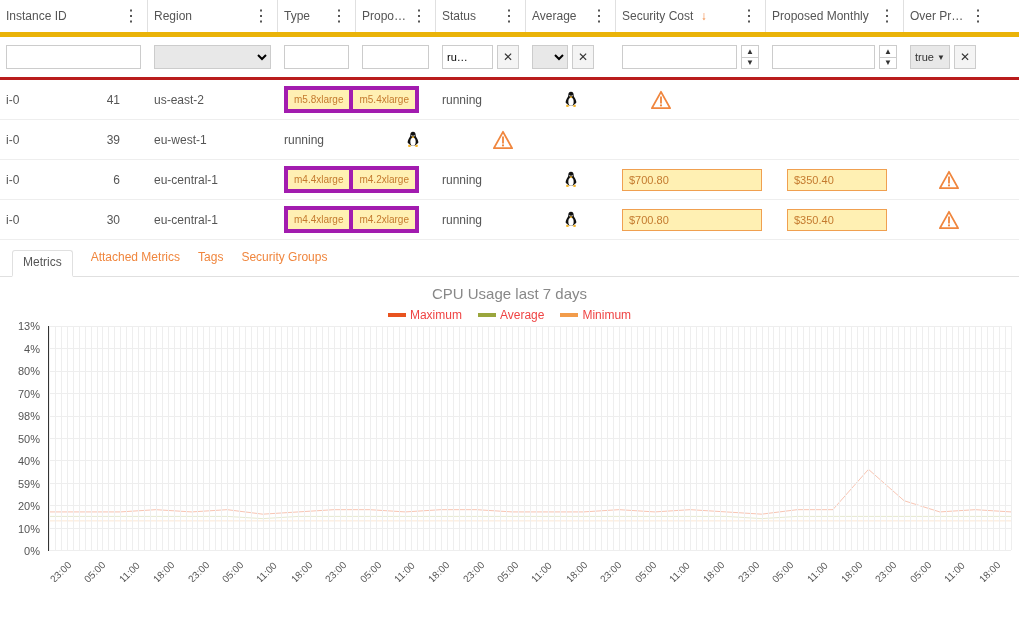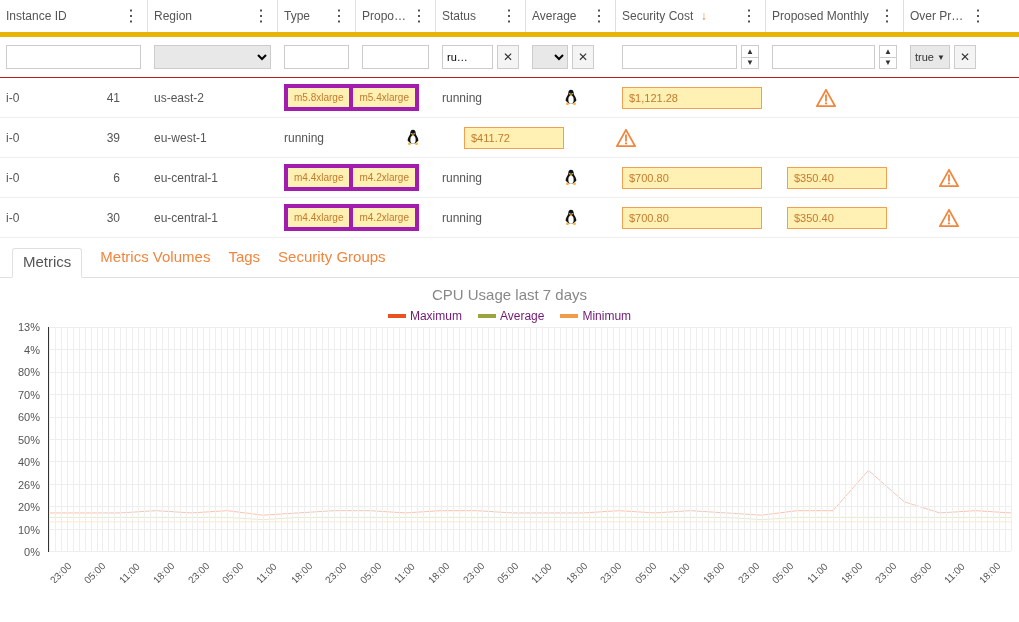--- a/index.html
+++ b/index.html
@@ -20,21 +20,21 @@
 .c-status { width: 90px; }
 .c-platform { width: 90px; }
 .c-mcost { width: 150px; }
 .c-pmcost { width: 138px; }
 .c-over { width: 90px; }
 
 .c-mcost-body { width: 165px; }
 .c-pmcost-body { width: 123px; }
 
 
-.filter-row { display: flex; border-bottom: 1px solid #b91c1c; padding: 8px 0; }
+.filter-row { display: flex; border-bottom: 3px solid #b91c1c; padding: 8px 0; }
 .f-cell { display: flex; align-items: center; gap: 4px; padding: 0 6px; border-right: 1px solid transparent; }
 .f-input { flex: 1; min-width: 0; height: 24px; border: 1px solid #ccc; padding: 0 4px; font-size: 11px; }
 .f-select { flex: 1; min-width: 0; height: 24px; border: 1px solid #ccc; background: #e8e8e8; font-size: 11px; }
 .f-clear { width: 22px; height: 24px; border: 1px solid #ccc; background: #f4f4f4; display: flex; align-items: center; justify-content: center; font-size: 12px; cursor: pointer; }
 .f-spin { display: flex; flex-direction: column; border: 1px solid #ccc; width: 18px; height: 24px; }
 .f-spin div { flex: 1; display: flex; align-items: center; justify-content: center; font-size: 8px; cursor: pointer; }
 .f-spin div:first-child { border-bottom: 1px solid #ccc; }
 .f-true { background: #e8e8e8; border: 1px solid #ccc; height: 24px; display: flex; align-items: center; padding: 0 4px; font-size: 11px; }
 
 
@@ -43,28 +43,28 @@
 .chip { background: #fff0b3; border: 4px solid #a21caf; color: #c47a2e; padding: 4px 6px; font-size: 10px; white-space: nowrap; }
 .chip-wrap { display: flex; gap: 0; }
 .chip-wrap .chip:first-child { border-right: none; }
 .cost-chip { background: #fff0b3; border: 1px solid #f0a050; color: #c47a2e; padding: 4px 6px; font-size: 11px; width: 140px; }
 .pcost-chip { background: #fff0b3; border: 1px solid #f0a050; color: #c47a2e; padding: 4px 6px; font-size: 11px; width: 100px; }
 
 .linux-icon { width: 16px; height: 18px; margin: 0 auto; }
 
 
 .tabs { display: flex; gap: 18px; padding: 10px 12px 6px; border-bottom: 1px solid #e0e0e0; }
-.tab { color: #f0863e; font-size: 15px; cursor: pointer; padding-bottom: 6px; }
+.tab { color: #f0863e; font-size: 12px; cursor: pointer; padding-bottom: 6px; }
 .tab.active { color: #555; border: 1px solid #e0e0e0; border-bottom: 2px solid #fff; border-radius: 3px 3px 0 0; padding: 4px 10px 6px; margin-bottom: -7px; background: #fff; }
 
 
 .chart-title { text-align: center; color: #888; font-size: 15px; padding: 8px 0 6px; }
 .legend { display: flex; gap: 16px; justify-content: center; font-size: 12px; padding-bottom: 4px; }
 .legend span.sw { display: inline-block; width: 18px; height: 4px; margin-right: 4px; vertical-align: middle; }
-.legend-item { display: flex; align-items: center; color: #701a75; }
+.legend-item { display: flex; align-items: center; color: #ef4444; }
 
 .chart-wrap { position: relative; height: 245px; padding-left: 48px; padding-right: 8px; }
 .y-label { position: absolute; left: 0; width: 40px; text-align: right; font-size: 11px; color: #555; transform: translateY(-50%); }
 .plot { position: relative; width: 100%; height: 225px; border-left: 1px solid #333; border-bottom: 1px solid #333; }
 .gridline-h { position: absolute; left: 0; right: 0; border-top: 1px solid #eee; }
 .gridline-v { position: absolute; top: 0; bottom: 0; border-left: 1px solid #eee; }
 svg.lines { position: absolute; left: 0; top: 0; width: 100%; height: 100%; }
 
 .x-labels { display: flex; padding-left: 48px; padding-right: 8px; font-size: 10px; color: #555; }
 .x-lab { flex: 1; transform: rotate(-45deg); transform-origin: top left; white-space: nowrap; position: relative; top: 6px; }
@@ -182,23 +182,20 @@
       <div class="linux-icon"><svg viewBox="0 0 24 28">
 <path fill="#111" d="M12 1c-3 0-4 2-4 5 0 2-1 3-2 5-1 2-2 4-2 6 0 1 1 2 2 2 1 2 3 3 6 3s5-1 6-3c1 0 2-1 2-2 0-2-1-4-2-6-1-2-2-3-2-5 0-3-1-5-4-5z"></path>
 <ellipse cx="12" cy="16" rx="4" ry="6" fill="#fff"></ellipse>
 <circle cx="10.3" cy="7" r="1" fill="#fff"></circle>
             <circle cx="13.7" cy="7" r="1" fill="#fff"></circle>
 <circle cx="10.5" cy="7.2" r=".45" fill="#000"></circle>
             <circle cx="13.5" cy="7.2" r=".45" fill="#000"></circle>
 <path fill="#f5b72e" d="M10 8.5c1-1 3-1 4 0 0 1-1 2-2 2s-2-1-2-2z"></path>
 <path fill="#f5b72e" d="M5 21c1-1 3 0 4 1 0 1-1 2-3 2-1 0-2-1-1-3zM19 21c-1-1-3 0-4 1 0 1 1 2 3 2 1 0 2-1 1-3z"></path>
 </svg></div>
-    </div>
-    <div class="d-cell c-mcost-body">
-      <span class="cost-chip">$1,121.28</span>
     </div>
     <div class="d-cell c-over" style="justify-content:center">
       <svg width="22" height="20" viewBox="0 0 24 22">
 <path d="M12 2 L22 20 L2 20 Z" fill="none" stroke="#f0863e" stroke-width="2" stroke-linejoin="round"></path>
 <line x1="12" y1="8" x2="12" y2="14" stroke="#f0863e" stroke-width="2" stroke-linecap="round"></line>
 <circle cx="12" cy="17" r="1.2" fill="#f0863e"></circle>
 </svg>
     </div>
     </div>
     <div class="data-row">
@@ -213,23 +210,20 @@
 <path fill="#111" d="M12 1c-3 0-4 2-4 5 0 2-1 3-2 5-1 2-2 4-2 6 0 1 1 2 2 2 1 2 3 3 6 3s5-1 6-3c1 0 2-1 2-2 0-2-1-4-2-6-1-2-2-3-2-5 0-3-1-5-4-5z"></path>
 <ellipse cx="12" cy="16" rx="4" ry="6" fill="#fff"></ellipse>
 <circle cx="10.3" cy="7" r="1" fill="#fff"></circle>
             <circle cx="13.7" cy="7" r="1" fill="#fff"></circle>
 <circle cx="10.5" cy="7.2" r=".45" fill="#000"></circle>
             <circle cx="13.5" cy="7.2" r=".45" fill="#000"></circle>
 <path fill="#f5b72e" d="M10 8.5c1-1 3-1 4 0 0 1-1 2-2 2s-2-1-2-2z"></path>
 <path fill="#f5b72e" d="M5 21c1-1 3 0 4 1 0 1-1 2-3 2-1 0-2-1-1-3zM19 21c-1-1-3 0-4 1 0 1 1 2 3 2 1 0 2-1 1-3z"></path>
 </svg></div>
     </div>
-    <div class="d-cell c-pmcost-body">
-      <span class="pcost-chip">$411.72</span>
-    </div>
     <div class="d-cell c-over" style="justify-content:center">
       <svg width="22" height="20" viewBox="0 0 24 22">
 <path d="M12 2 L22 20 L2 20 Z" fill="none" stroke="#f0863e" stroke-width="2" stroke-linejoin="round"></path>
 <line x1="12" y1="8" x2="12" y2="14" stroke="#f0863e" stroke-width="2" stroke-linecap="round"></line>
 <circle cx="12" cy="17" r="1.2" fill="#f0863e"></circle>
 </svg>
     </div>
     </div>
     <div class="data-row">
     <div class="d-cell c-inst" style="justify-content:space-between">
@@ -306,21 +300,21 @@
 <path d="M12 2 L22 20 L2 20 Z" fill="none" stroke="#f0863e" stroke-width="2" stroke-linejoin="round"></path>
 <line x1="12" y1="8" x2="12" y2="14" stroke="#f0863e" stroke-width="2" stroke-linecap="round"></line>
 <circle cx="12" cy="17" r="1.2" fill="#f0863e"></circle>
 </svg>
     </div>
     </div>
   </div>
 
 <div class="tabs">
   <div class="tab active">Metrics</div>
-  <div class="tab">Metrics Volumes</div>
+  <div class="tab">Attached Metrics</div>
   <div class="tab">Tags</div>
   <div class="tab">Security Groups</div>
 </div>
 
 <div class="chart-title">CPU Usage last 7 days</div>
 <div class="legend">
   <div class="legend-item">
       <span class="sw" style="background:#e8531f"></span>
       <span>Maximum</span>
     </div>
@@ -512,24 +506,24 @@
       <div class="gridline-v" style="left: 96.9136%;"></div>
       <div class="gridline-v" style="left: 97.5309%;"></div>
       <div class="gridline-v" style="left: 98.1481%;"></div>
       <div class="gridline-v" style="left: 98.7654%;"></div>
       <div class="gridline-v" style="left: 99.3827%;"></div>
       <div class="gridline-v" style="left: 100%;"></div>
     </div>
 <div class="y-label" style="top: 225px;">0%</div>
     <div class="y-label" style="top: 202.5px;">10%</div>
     <div class="y-label" style="top: 180px;">20%</div>
-    <div class="y-label" style="top: 157.5px;">26%</div>
+    <div class="y-label" style="top: 157.5px;">59%</div>
     <div class="y-label" style="top: 135px;">40%</div>
     <div class="y-label" style="top: 112.5px;">50%</div>
-    <div class="y-label" style="top: 90px;">60%</div>
+    <div class="y-label" style="top: 90px;">98%</div>
     <div class="y-label" style="top: 67.5px;">70%</div>
     <div class="y-label" style="top: 45px;">80%</div>
     <div class="y-label" style="top: 22.5px;">4%</div>
     <div class="y-label" style="top: 0px;">13%</div>
   </div>
 <div class="x-labels" id="x-labels">
     <div class="x-lab">23:00</div>
     <div class="x-lab">05:00</div>
     <div class="x-lab">11:00</div>
     <div class="x-lab">18:00</div>

